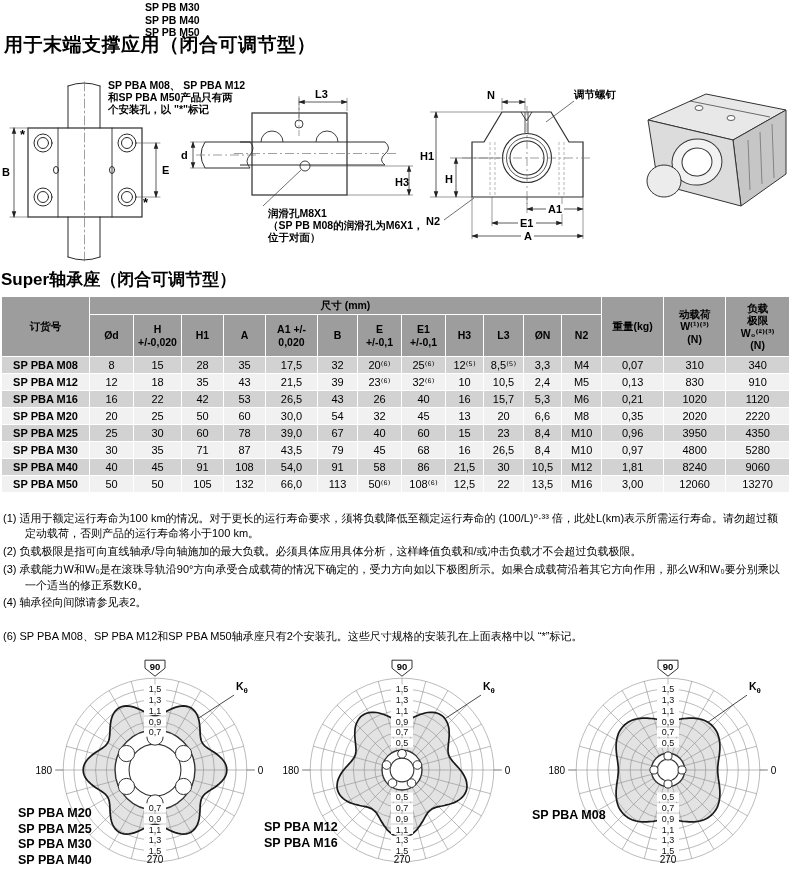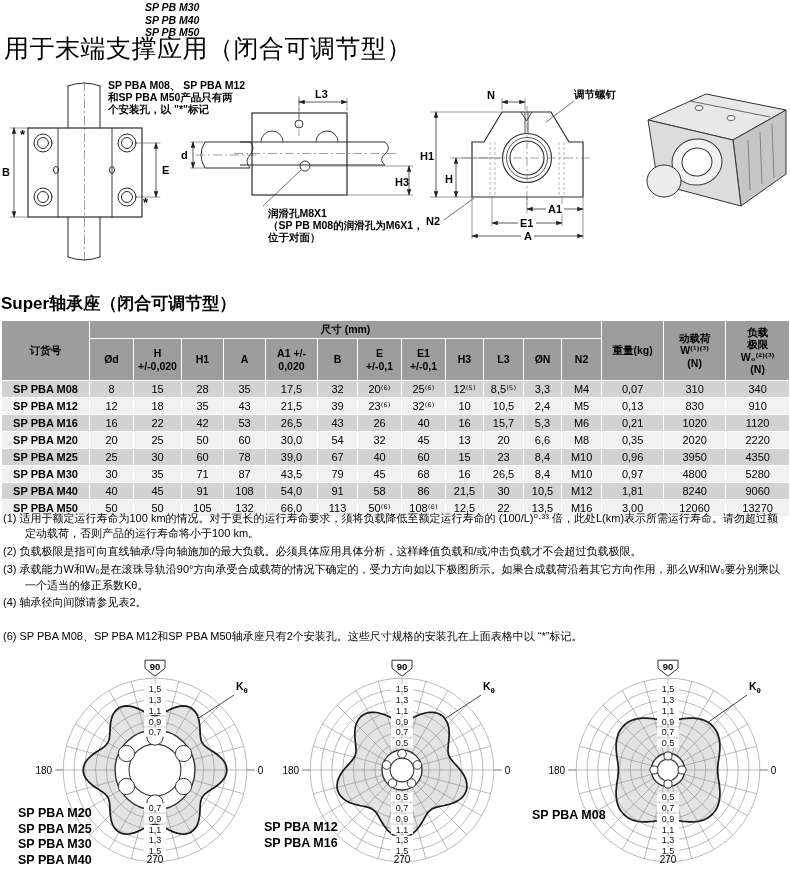--- a/index.html
+++ b/index.html
@@ -3,24 +3,24 @@
 <meta charset="utf-8">
 <style>
   * { box-sizing: border-box; }
   html,body { margin:0; padding:0; }
   body {
     width:790px; height:871px; position:relative; overflow:hidden;
     background:#fff; color:#000;
     font-family:"Liberation Sans","DejaVu Sans",sans-serif;
   }
   .abs { position:absolute; }
-  #top-models { left:145px; top:1px; font-size:10.5px; font-weight:700; line-height:12.5px;font-style:italic; }
-  #heading { left:4px; top:32px; font-size:25px; font-weight:400; margin:0; letter-spacing:0.5px; }
+  #top-models { left:145px; top:1px; font-size:10.5px; font-weight:700; line-height:12.5px; }
+  #heading { left:4px; top:32px; font-size:19px; font-weight:700; margin:0; letter-spacing:0.5px; }
   #drawings-svg { left:0; top:78px; }
-  #table-sec { left:1px; top:268px; width:643px;margin-top:24px; }
+  #table-sec { left:1px; top:268px; width:643px; }
   #table-title { font-size:17px; font-weight:700; margin:0 0 5px 0; }
   table { border-collapse:collapse; table-layout:fixed; width:788px; }
   th,td { border:1.5px solid #fff; padding:0; text-align:center; vertical-align:middle; }
   th { background:#9d9d9d; font-size:10.5px; font-weight:700; line-height:1.15; white-space:pre-line; }
   thead tr:first-child th { height:18px; }
   thead tr:nth-child(2) th { height:42px; }
   td { font-size:11px; height:17px; }
   tbody tr:nth-child(odd)  { background:#d2d2d2; }
   tbody tr:nth-child(even) { background:#f1f1f1; }
   td.order { font-weight:700; }

